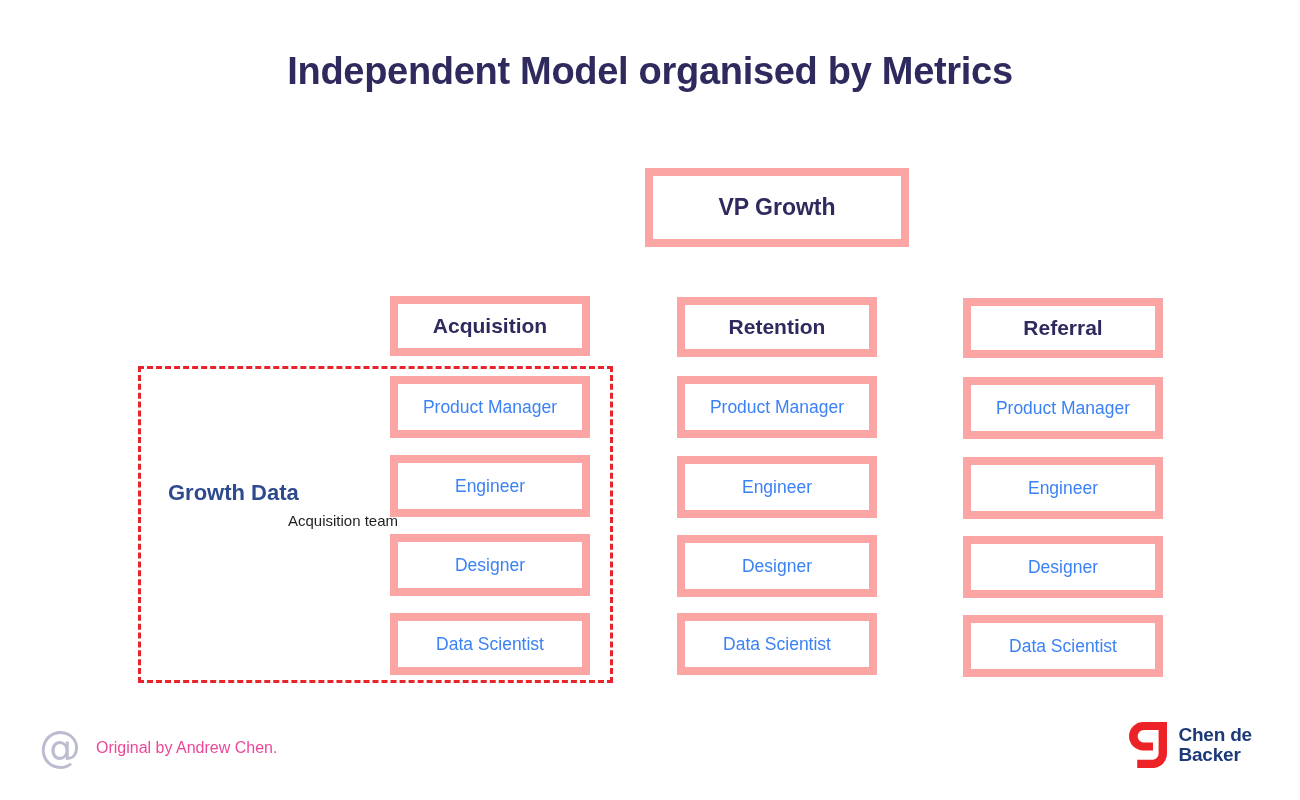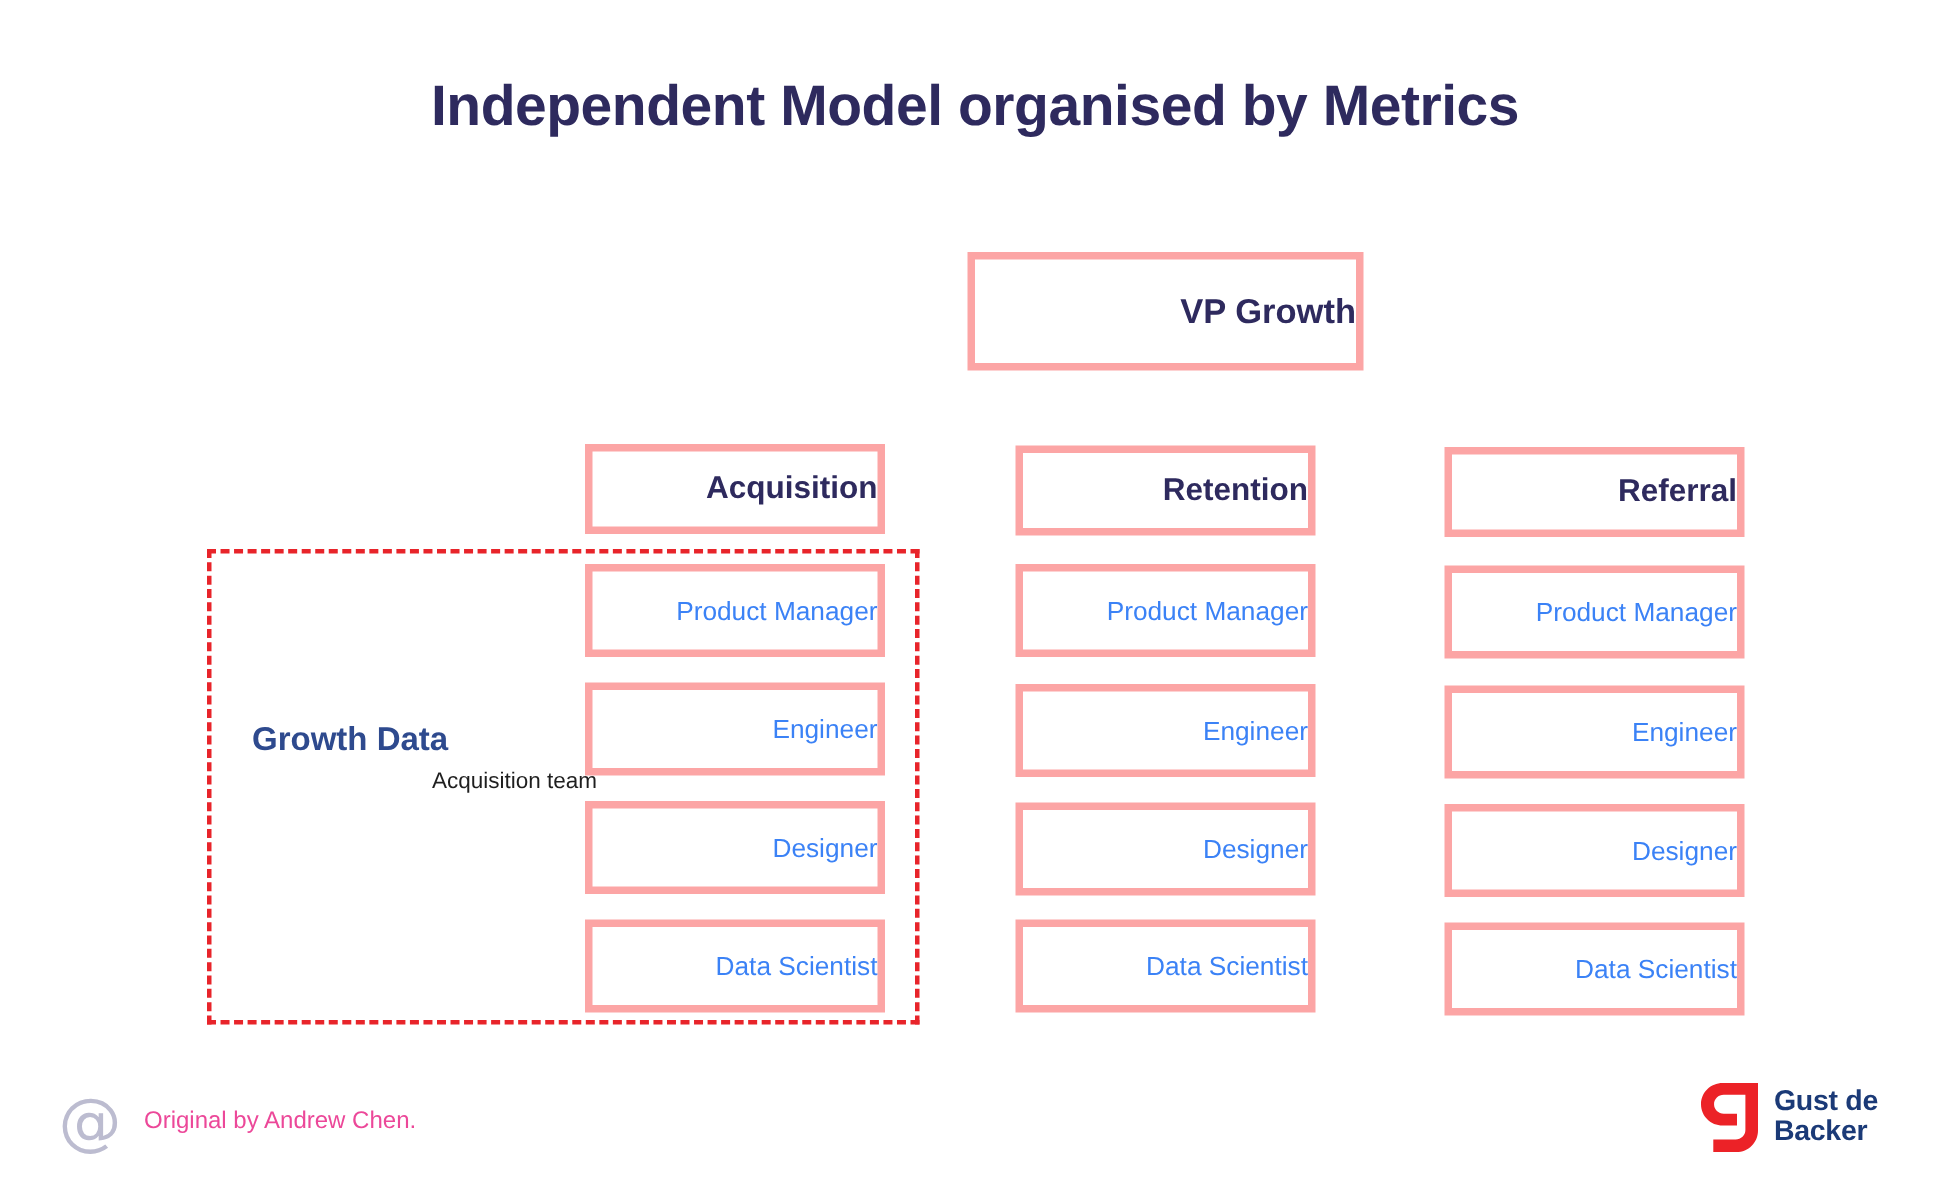--- a/index.html
+++ b/index.html
@@ -32,24 +32,24 @@
     letter-spacing: -0.3px;
     color: #2e2a5e;
     line-height: 1.15;
   }
 
   
   .node {
     position: absolute;
     box-sizing: border-box;
     background: #ffffff;
-    border: 5px solid #fca5a5;
-    display: flex;
-    align-items: center;
-    justify-content: flex-end;
+    border: 8px solid #fca5a5;
+    display: flex;
+    align-items: center;
+    justify-content: center;
     text-align: center;
   }
   .node-top {
     font-size: 23px;
     font-weight: bold;
     color: #2e2a5e;
   }
   .node-head {
     font-size: 21px;
     font-weight: bold;
@@ -215,18 +215,18 @@
   <div class="brand-logo">
     <svg class="brand-mark" viewBox="0 0 40 46">
 
       <path fill="#ec2227" d="M38 0 H14.5 C6.4 0 0 6.3 0 14.2 C0 22.1 6.4 28.4 14.5 28.4
                H24 V20.5 H15.2 C11.6 20.5 8.7 17.7 8.7 14.2
                C8.7 10.7 11.6 7.9 15.2 7.9 H29.6 V31.4
                C29.6 34.9 26.7 37.7 23.1 37.7 H8.2 V46 H23.6
                C31.7 46 38 39.6 38 31.6 Z"></path>
     </svg>
     <div class="brand-words">
-      <span>Gust de</span>
+      <span>Chen de</span>
       <span>Backer</span>
     </div>
   </div>
 
 </div>
 
 </body></html>

